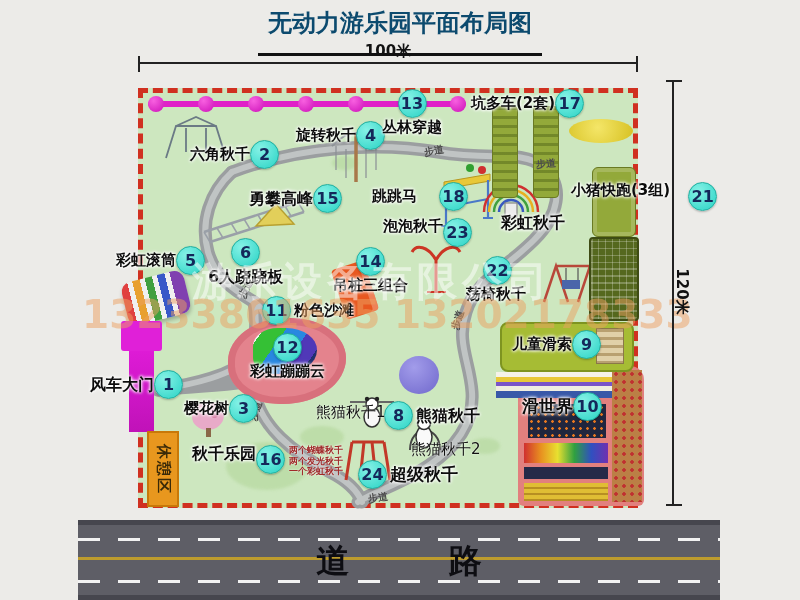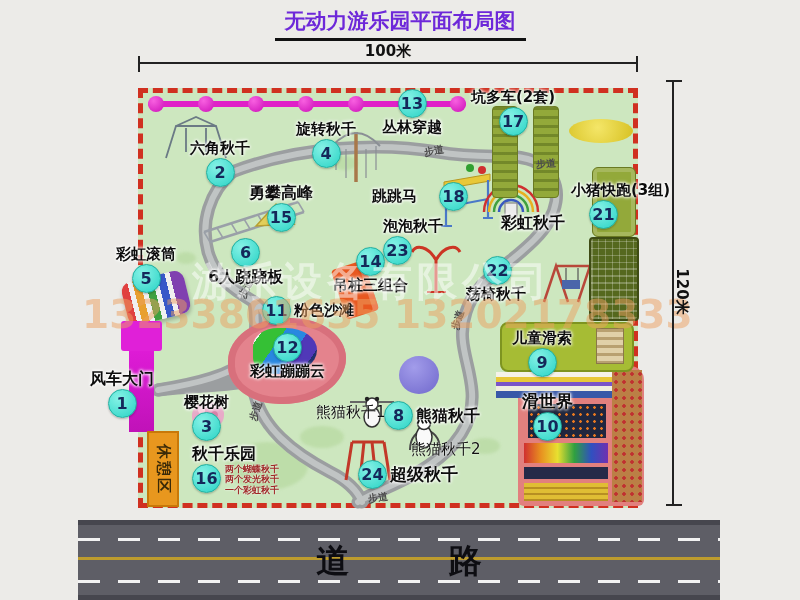--- a/index.html
+++ b/index.html
@@ -1,39 +1,39 @@
 <!DOCTYPE html>
 <html><head>
 <meta charset="utf-8">
 <style>
   html,body{margin:0;padding:0;background:#ecebe8;}
   .screen{position:relative;width:800px;height:600px;background:#ecebe8;overflow:hidden;
           font-family:"DejaVu Sans","Liberation Sans",sans-serif;}
   
   .title-wrap{position:absolute;top:7px;left:0;width:800px;text-align:center;z-index:9;}
-  .title{display:inline-block;font-size:21px;font-weight:bold;color:#6d28d9;
-         border-bottom:3px solid #111;padding:0 10px 3px;}
+  .title{display:inline-block;font-size:24px;font-weight:bold;color:#0c4a6e;
+         border-bottom:3px solid #111;padding:0 10px 14px;}
   .dim-h{position:absolute;left:138px;top:62px;width:500px;height:0;border-top:2px solid #222;z-index:9;}
   .dim-h:before,.dim-h:after{content:"";position:absolute;top:-8px;width:2px;height:16px;background:#222;}
   .dim-h:before{left:0}.dim-h:after{right:0}
   .dim-h-label{position:absolute;left:138px;top:42px;width:500px;text-align:center;
                font-size:15px;font-weight:bold;color:#111;z-index:9;}
   .dim-v{position:absolute;left:672px;top:80px;height:426px;width:0;border-left:2px solid #222;z-index:9;}
   .dim-v:before,.dim-v:after{content:"";position:absolute;left:-8px;width:16px;height:2px;background:#222;}
   .dim-v:before{top:0}.dim-v:after{bottom:0}
   .dim-v-label{position:absolute;left:658px;top:282px;font-size:15px;font-weight:bold;color:#111;
                transform:rotate(90deg);transform-origin:center;z-index:9;white-space:nowrap;}
   
   .park{position:absolute;left:138px;top:88px;width:500px;height:420px;background:#cde7bf;
         border:5px dashed #d03020;box-sizing:border-box;z-index:0;}
   .bush{position:absolute;background:#b7d9a0;border-radius:50%;opacity:.7;filter:blur(1.5px);z-index:1;}
   svg.decor{position:absolute;left:0;top:0;z-index:2;pointer-events:none;}
   .struct{position:absolute;z-index:3;}
   
-  .poi{position:absolute;z-index:6;display:flex;flex-direction:column;align-items:center;row-gap:1px;}
+  .poi{position:absolute;z-index:6;display:flex;flex-direction:row;align-items:center;row-gap:1px;}
   .poi .lbl{font-size:15px;font-weight:bold;color:#0d0d0d;white-space:nowrap;
             text-shadow:0 0 3px #fff,0 0 3px #fff,0 0 4px #fff;line-height:1.1;}
   .poi .num{width:27px;height:27px;border-radius:50%;flex:none;
             background:radial-gradient(circle at 35% 30%,#86f2e6,#29d3c5);
             border:1px solid #1fae9f;color:#14285a;font-weight:bold;font-size:16px;
             display:flex;align-items:center;justify-content:center;box-shadow:0 1px 2px rgba(0,0,0,.25);}
   .poi.nf{flex-direction:column-reverse;}
   .poi.row{flex-direction:row;column-gap:3px;align-items:center;gap:22px;}
   .poi.rowrev{flex-direction:row-reverse;column-gap:3px;align-items:center;}
   .poi.as{align-items:flex-start}.poi.ae{align-items:flex-end}

